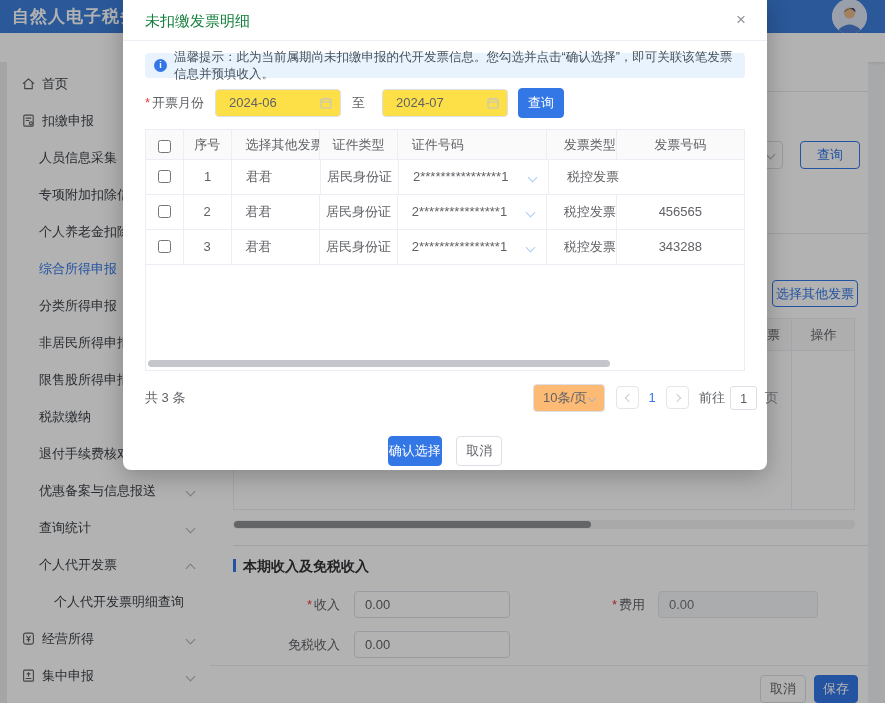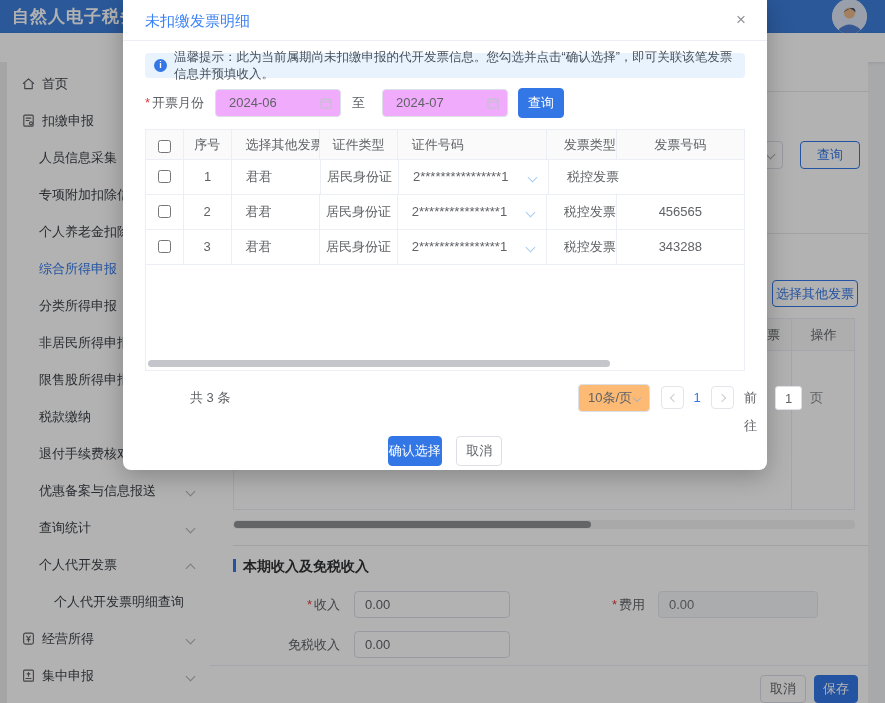--- a/index.html
+++ b/index.html
@@ -59,32 +59,32 @@
   .btn-plain { background:#fff; border:1px solid #dcdfe6; color:#606266; }
   .btn-primary { background:#3377e7; border:1px solid #3377e7; color:#fff; }
   .mf-cancel { position:absolute; right:62px; top:9px; width:46px; height:28px; line-height:26px; }
   .mf-save { position:absolute; right:10px; top:9px; width:44px; height:28px; line-height:26px; }
   
   .overlay { position:absolute; inset:0; background:rgba(0,0,0,.30); z-index:10; }
   
   .modal { position:absolute; left:123px; top:0; width:644px; height:470px; background:#fff;
     border-radius:0 0 8px 8px; box-shadow:0 6px 24px rgba(0,0,0,.25); z-index:20; }
   .m-head { position:relative; height:41px; border-bottom:1px solid #eceef3; }
-  .m-title { position:absolute; left:22px; top:0; line-height:41px; font-size:15px; color:#3b82f6; }
+  .m-title { position:absolute; left:22px; top:0; line-height:41px; font-size:15px; color:#15803d; }
   .m-close { position:absolute; right:15px; top:9px; width:22px; height:22px; line-height:22px; text-align:center;
     font-size:17px; color:#909399; cursor:pointer; }
   .m-body { padding:0 22px; }
   .alert { margin-top:12px; height:25px; background:#e9f3fd; border-radius:4px; display:flex; align-items:center;
     padding:0 9px; font-size:12.5px; color:#46505c; }
   .alert .info-i { width:13px; height:13px; border-radius:50%; background:#3377e7; color:#fff; font-size:9px;
     line-height:13px; text-align:center; font-weight:bold; margin-right:7px; flex:0 0 auto; font-style:normal; }
   .filter { position:relative; margin-top:10px; height:30px; font-size:13px; color:#606266; }
   .fl-label { position:absolute; left:0; top:0; line-height:30px; }
   .date-box { position:absolute; top:1px; width:126px; height:28px; border:1px solid #dcdfe6; border-radius:4px;
-    background:#f0abfc; line-height:26px; padding:0 26px 0 13px; color:#606266; }
+    background:#fde047; line-height:26px; padding:0 26px 0 13px; color:#606266; }
   .date-box .cal { position:absolute; right:8px; top:7px; }
   .to-word { position:absolute; left:207px; top:0; line-height:30px; }
   .q-btn { position:absolute; left:373px; top:0; width:46px; height:30px; line-height:28px; }
   
   .tbl { position:relative; margin-top:11px; border:1px solid #ebeef5; height:242px; background:#fff; }
   .trow { display:flex; font-size:13px; color:#606266; }
   .trow.head { background:#fafafa; height:30px; line-height:29px; border-bottom:1px solid #ebeef5; }
   .trow.data { height:35px; line-height:34px; border-bottom:1px solid #ebeef5; }
   .td { border-right:1px solid #ebeef5; overflow:hidden; white-space:nowrap; }
   .td:last-child { border-right:none; }
@@ -92,21 +92,21 @@
   .td.seq { width:48px; text-align:center; }
   .td.name { width:89px; padding-left:14px; }
   .td.idt { width:78px; text-align:center; }
   .td.idn { width:150px; padding:0 10px 0 14px; position:relative; }
   .td.inv { width:70px; text-align:right; }
   .td.ino { width:128px; text-align:center; }
   .idn .chev { position:absolute; right:12px; top:14px; border-color:#a8cdf5; }
   input[type="checkbox"].ck { width:13px; height:13px; accent-color:#fff; margin-top:10px; }
   .tbl-scroll { position:absolute; left:2px; bottom:3px; width:462px; height:7px; background:#c4c6cb; border-radius:4px; }
   
-  .pag { position:relative; margin-top:13px; height:28px; font-size:13px; color:#606266;margin-left:45px; }
+  .pag { position:relative; margin-top:13px; height:28px; font-size:13px; color:#606266; }
   .pag-total { position:absolute; left:0; top:0; line-height:28px; color:#606266; }
   .size-sel { position:absolute; left:388px; top:0; width:72px; height:28px; border:1px solid #dcdfe6; border-radius:4px;
     line-height:26px; padding-left:9px; background:#fdba74; }
   .size-sel .chev { right:9px; top:10px; width:6px; height:6px; }
   .pg-btn { position:absolute; top:2px; width:23px; height:23px; background:#fff; border:1px solid #e2e5ea; border-radius:4px; }
   .pg-btn .chev { position:absolute; left:8px; top:8px; width:6px; height:6px; border-color:#c8cbd1; }
   .pg-prev { left:471px; } .pg-prev .chev { transform:rotate(135deg); left:9px; }
   .pg-next { left:521px; } .pg-next .chev { transform:rotate(-45deg); left:7px; }
   .pg-cur { position:absolute; left:499px; top:0; width:16px; text-align:center; line-height:28px; color:#3377e7; }
   .pg-goto { position:absolute; left:554px; top:0; line-height:28px; color:#606266; }

